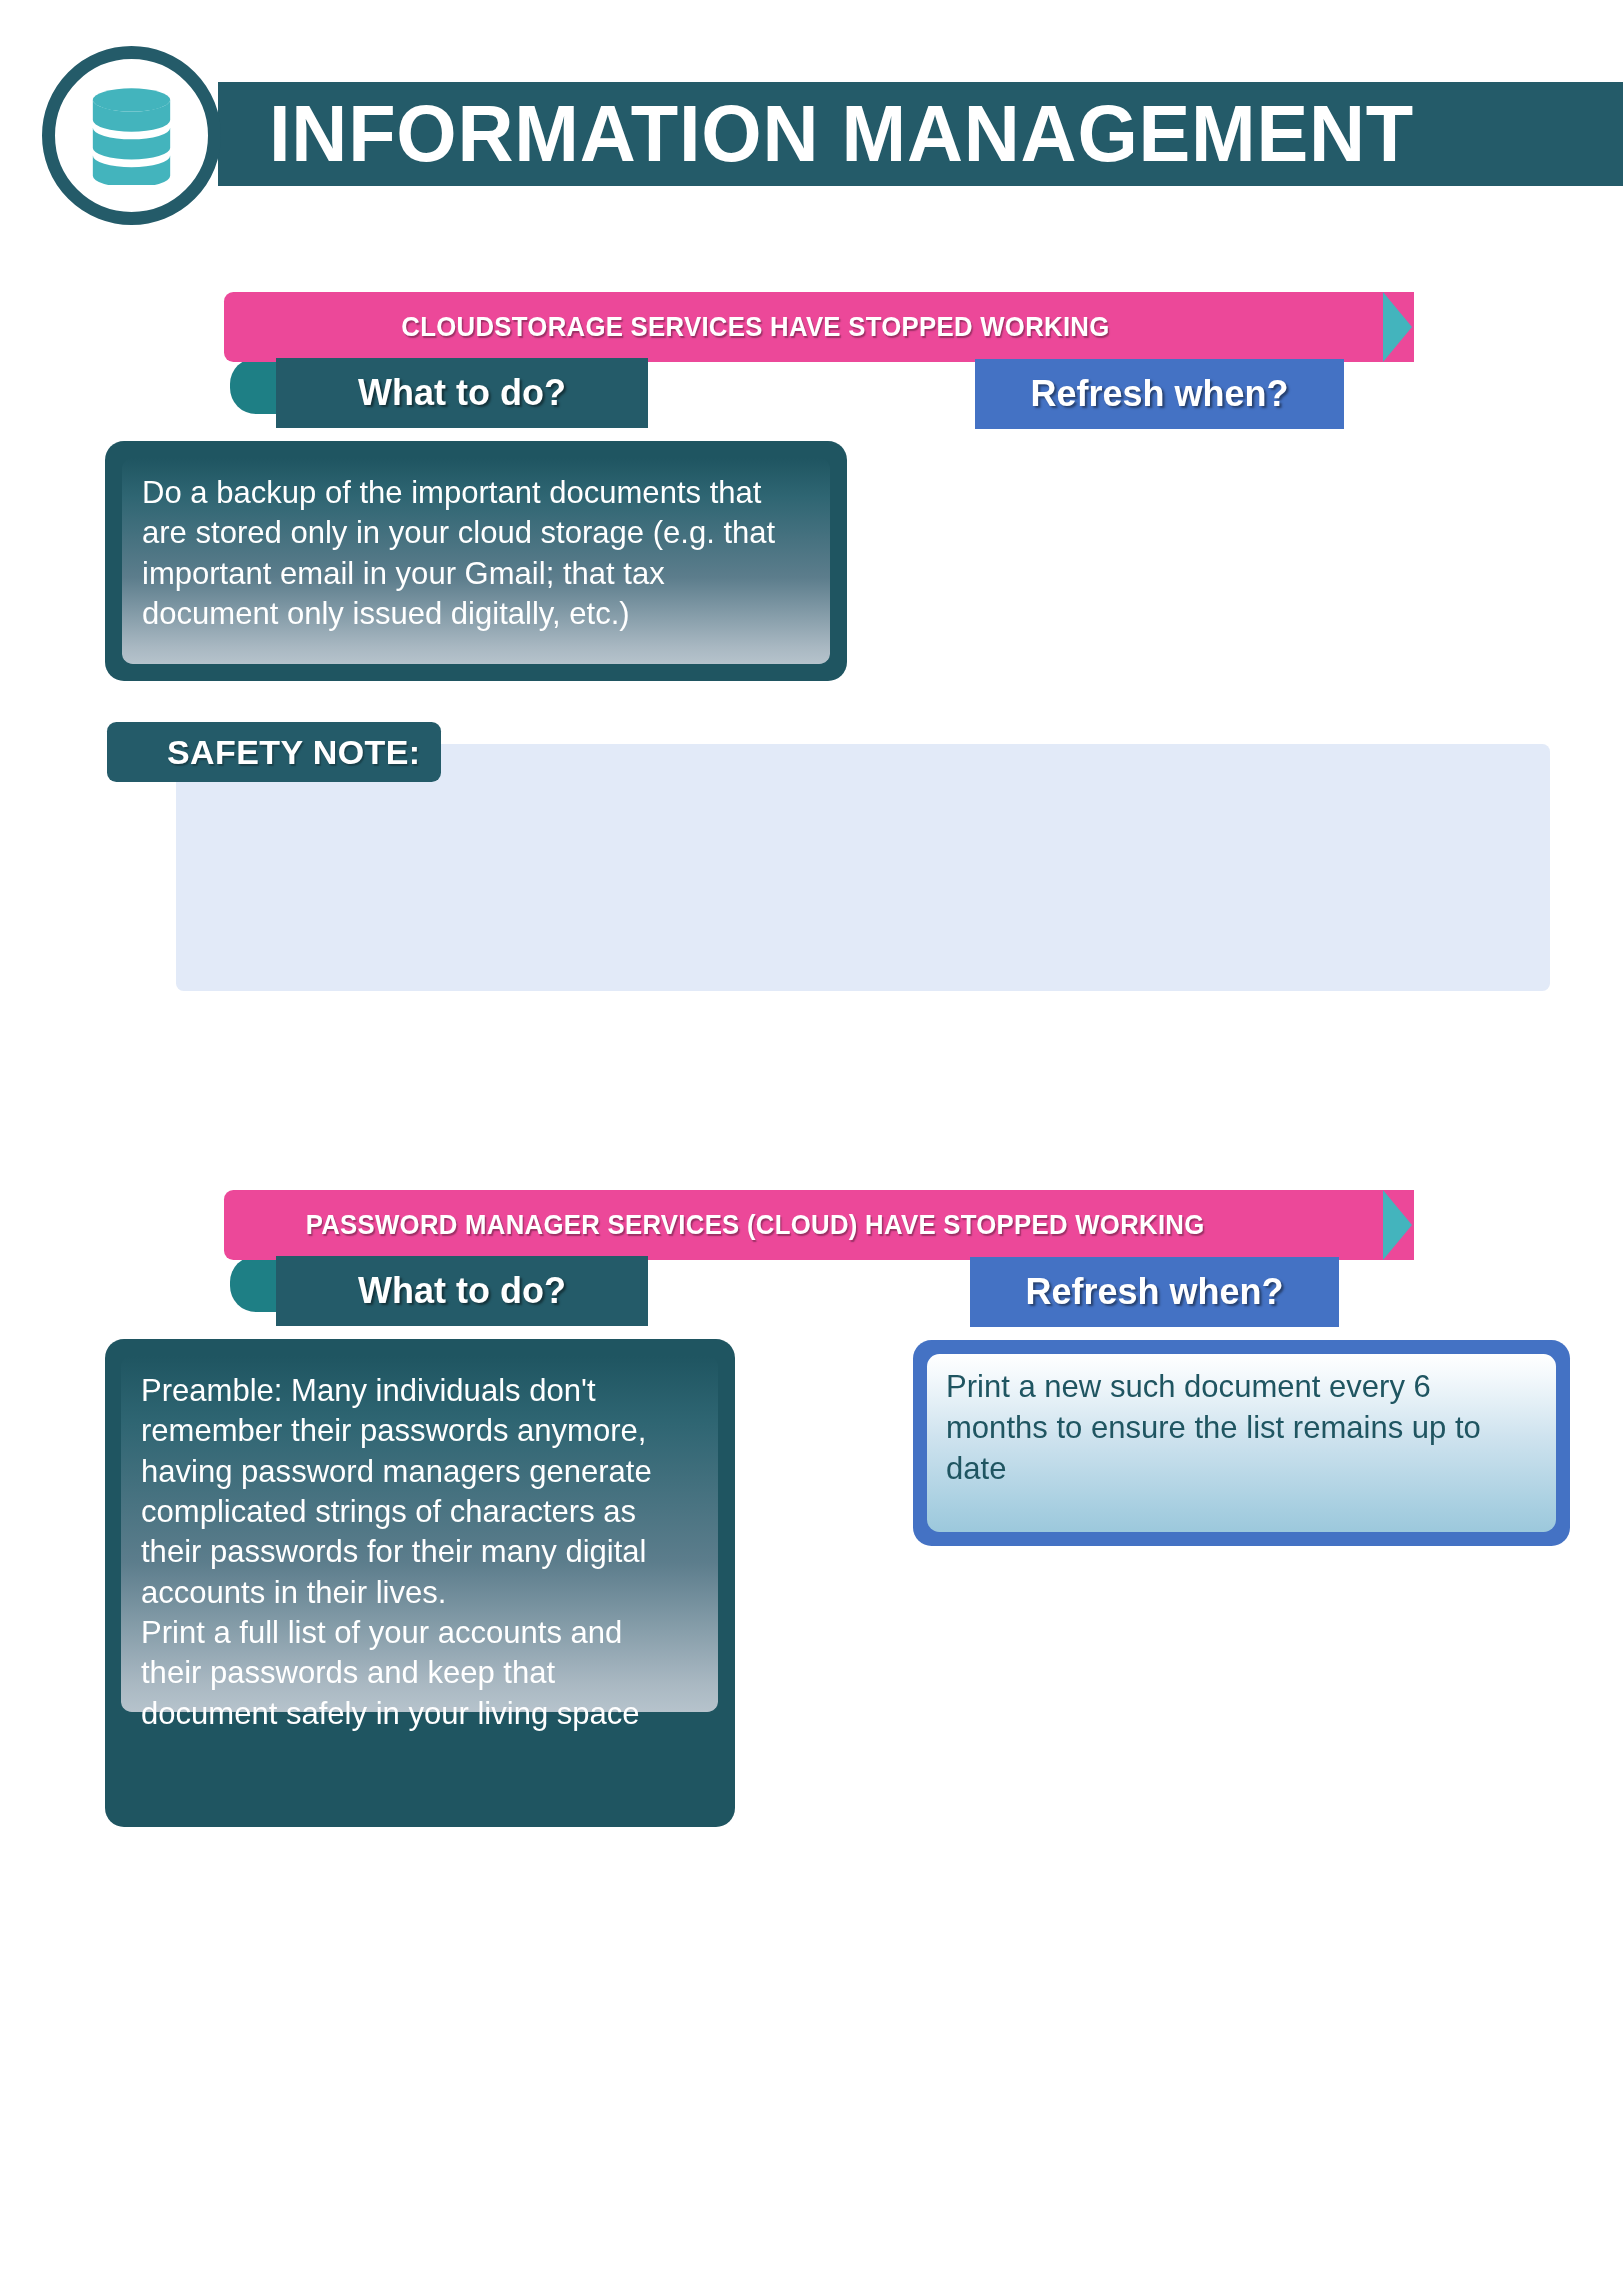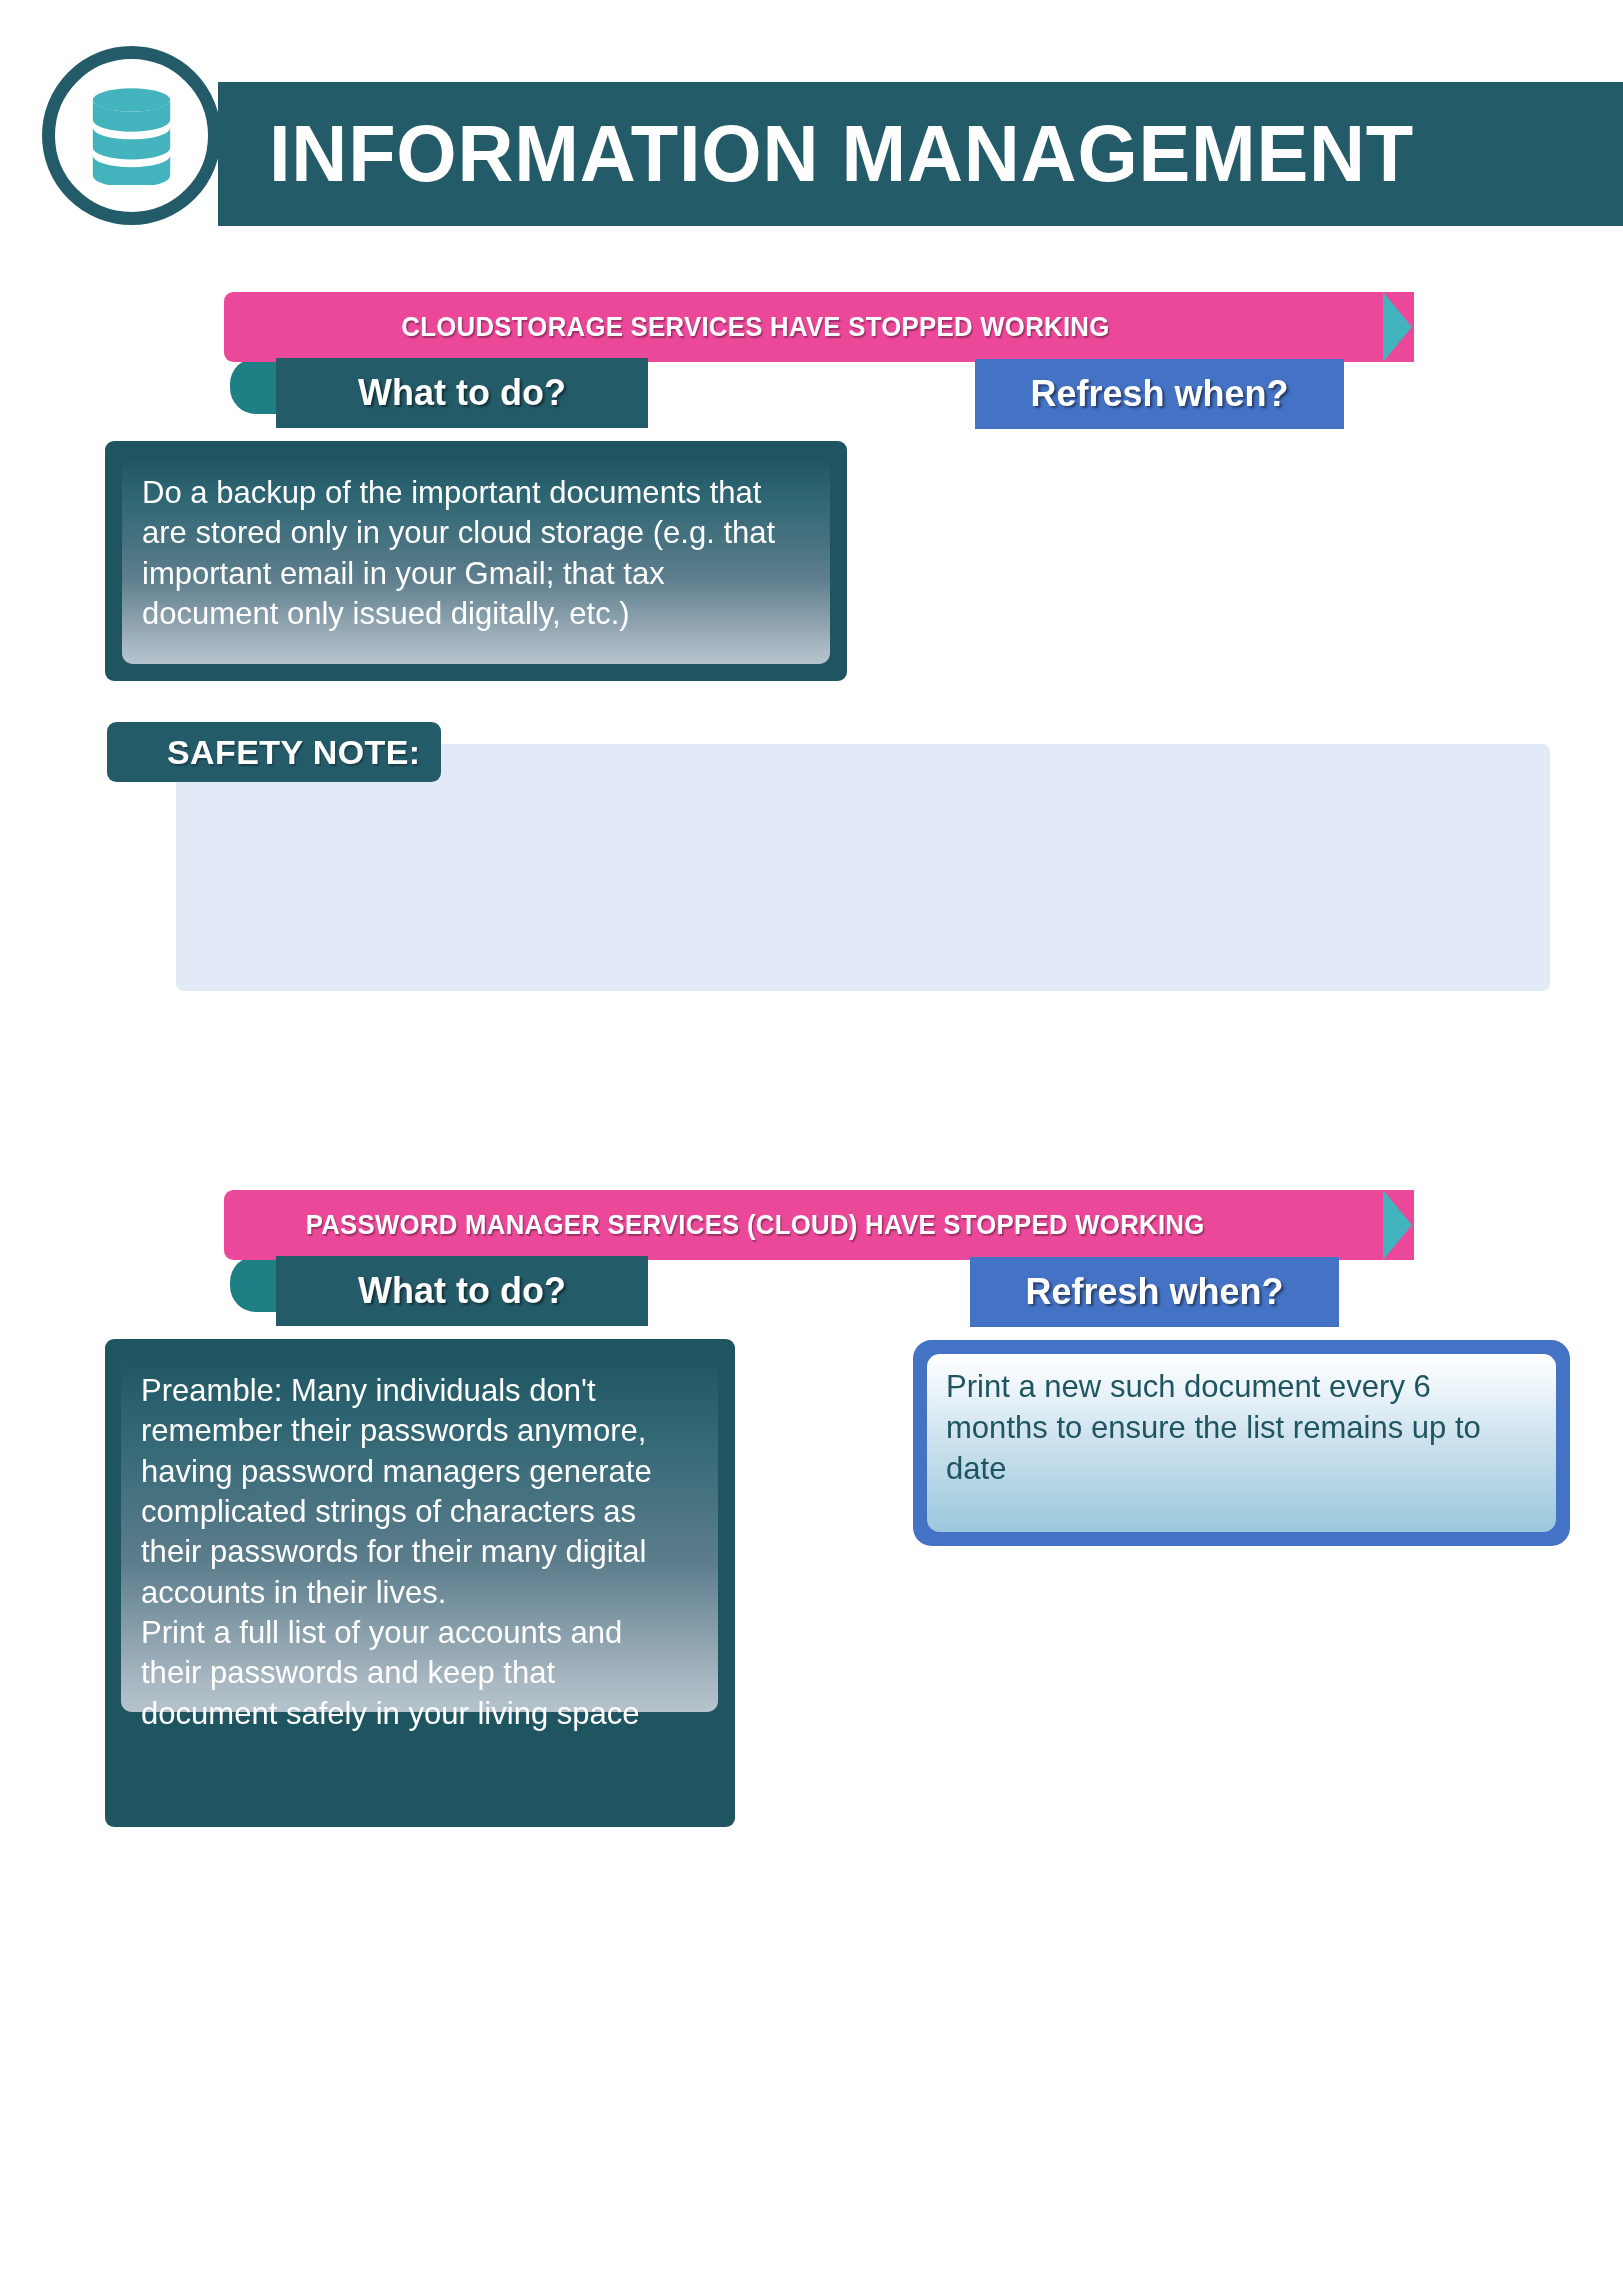--- a/index.html
+++ b/index.html
@@ -19,21 +19,21 @@
     height: 2295px;
     background: #ffffff;
   }
 
   
   .header-bar {
     position: absolute;
     left: 218px;
     top: 82px;
     width: 1405px;
-    height: 144px;
+    height: 104px;
     background: #245B69;
     display: flex;
     align-items: center;
     z-index: 1;
   }
 
   .header-title {
     color: #ffffff;
     font-family: "Liberation Sans", sans-serif;
     font-weight: bold;
@@ -139,21 +139,21 @@
     white-space: nowrap;
     text-shadow: 2.3px 2.3px 2.3px rgba(0,0,0,0.45);
   }
   .tab-what { background: #245B69; }
   .tab-refresh { background: #4472C4; align-items: center; }
 
   
   .card-dark {
     position: absolute;
     background: #1F5561;
-    border-radius: 9px;
+    border-radius: 19px;
     z-index: 3;
     padding: 17px;
   }
   .card-dark-inner {
     width: 100%;
     height: 100%;
     border-radius: 10.8px;
     background: linear-gradient(to bottom, #1F5561 0%, #2E6572 18%, #5C7D8C 58%, #A9B8C2 92%, #B6C3CC 100%);
     padding: 14px 20px 10.8px 20px;
   }

